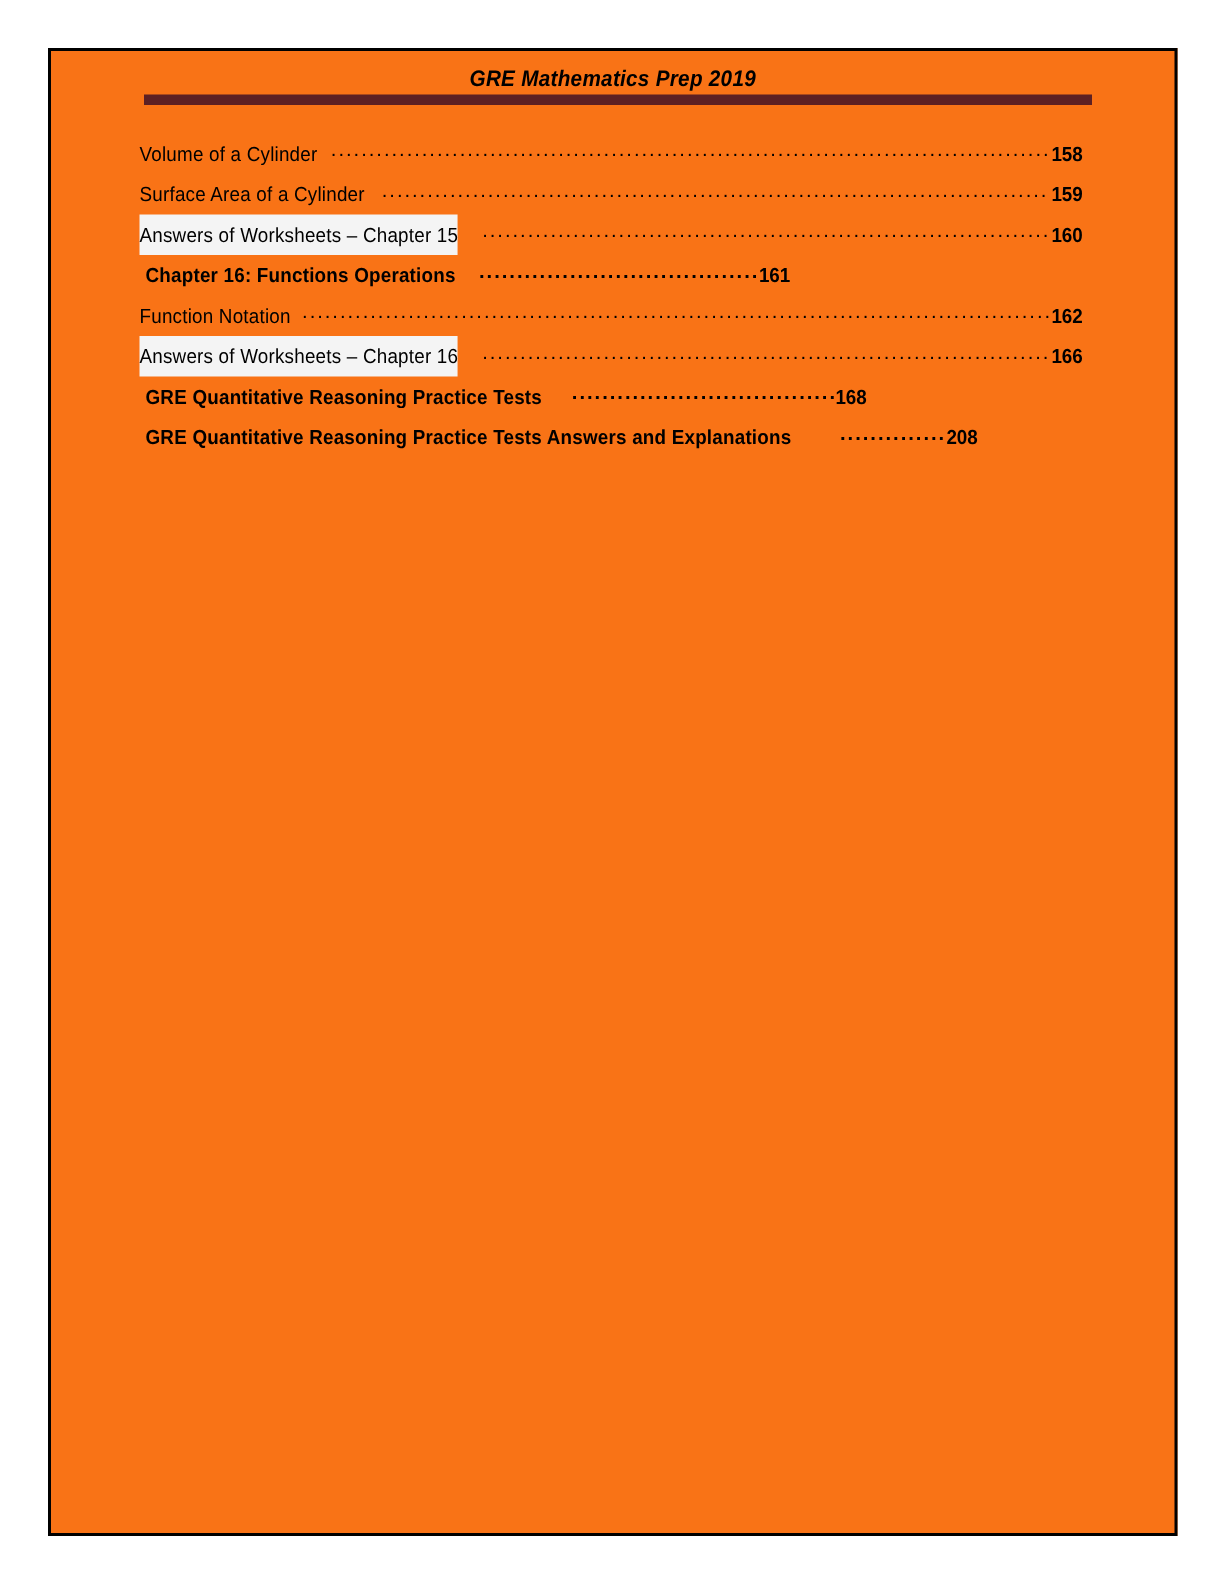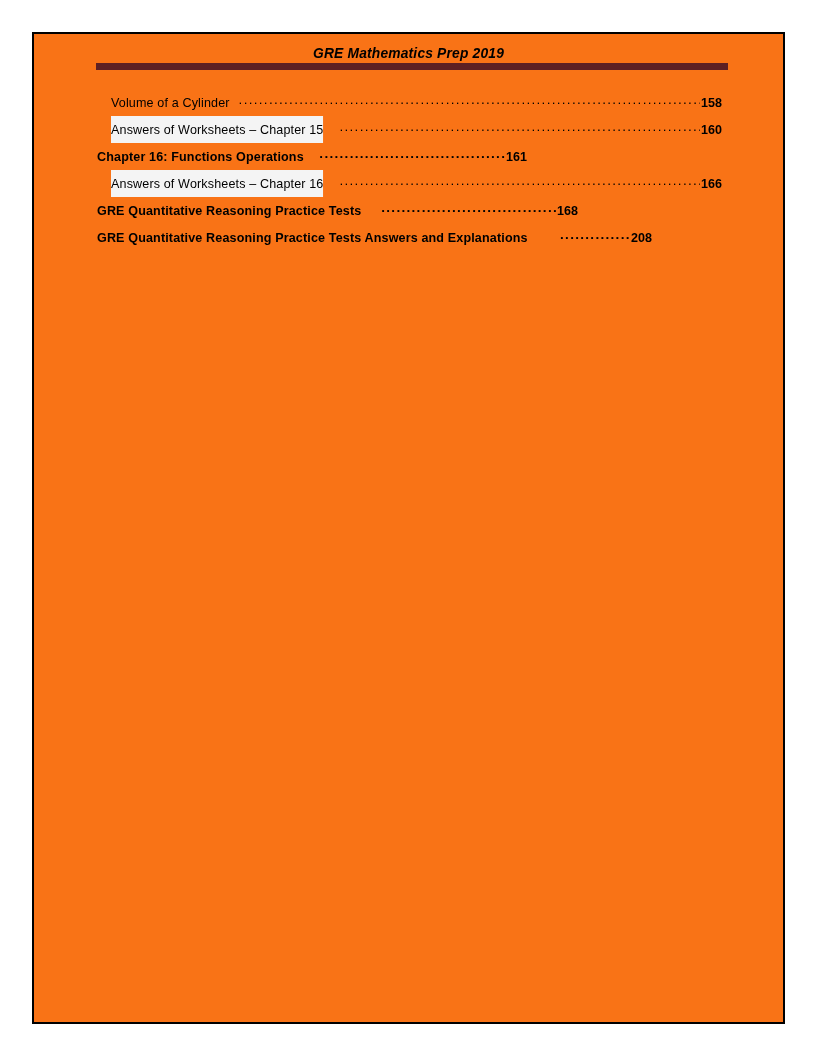--- a/index.html
+++ b/index.html
@@ -69,21 +69,21 @@
     line-height: 27px;
     display: flex;
     align-items: center;
     color: #000000;
     font-family: "Liberation Sans", sans-serif;
     font-size: 13.5px;
     white-space: nowrap;
   }
   
   .toc-entry.level-2 {
-    padding-left: 77px;
+    padding-left: 59px;
     padding-right: 59px;
     font-weight: normal;
     text-align: center;
   }
   
   .toc-entry.level-1 {
     padding-left: 63px;
     font-weight: bold;
   }
 
@@ -172,30 +172,40 @@
     <div id="header-title">GRE Mathematics Prep 2019</div>
   </div>
   <div id="header-rule"></div>
 
   <div id="toc">
       <div class="toc-entry level-2 plain">
         <span class="toc-label">Volume of a Cylinder</span>
         <span class="toc-leader"></span>
         <span class="toc-page">158</span>
       </div>
+      <div class="toc-entry level-2 plain">
+        <span class="toc-label">Surface Area of a Cylinder</span>
+        <span class="toc-leader"></span>
+        <span class="toc-page">159</span>
+      </div>
       <div class="toc-entry level-2">
         <span class="toc-label">Answers of Worksheets – Chapter 15</span>
         <span class="toc-leader"></span>
         <span class="toc-page">160</span>
       </div>
       <div class="toc-entry level-1">
         <span class="toc-label">Chapter 16: Functions Operations</span>
         <span class="toc-leader" style="width: 186px;"></span>
         <span class="toc-page">161</span>
       </div>
+      <div class="toc-entry level-2 plain">
+        <span class="toc-label">Function Notation</span>
+        <span class="toc-leader"></span>
+        <span class="toc-page">162</span>
+      </div>
       <div class="toc-entry level-2">
         <span class="toc-label">Answers of Worksheets – Chapter 16</span>
         <span class="toc-leader"></span>
         <span class="toc-page">166</span>
       </div>
       <div class="toc-entry level-1">
         <span class="toc-label">GRE Quantitative Reasoning Practice Tests</span>
         <span class="toc-leader" style="width: 175px;"></span>
         <span class="toc-page">168</span>
       </div>

